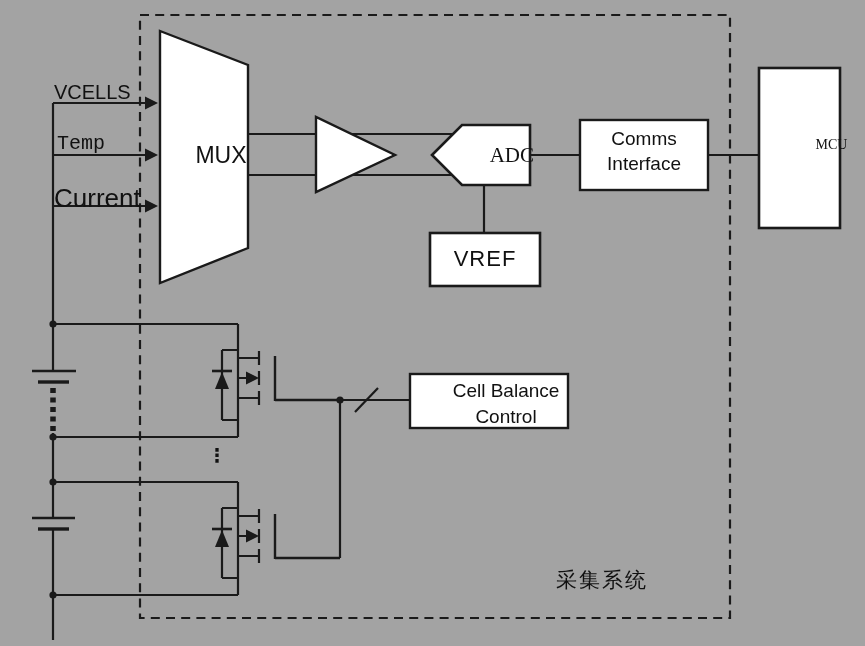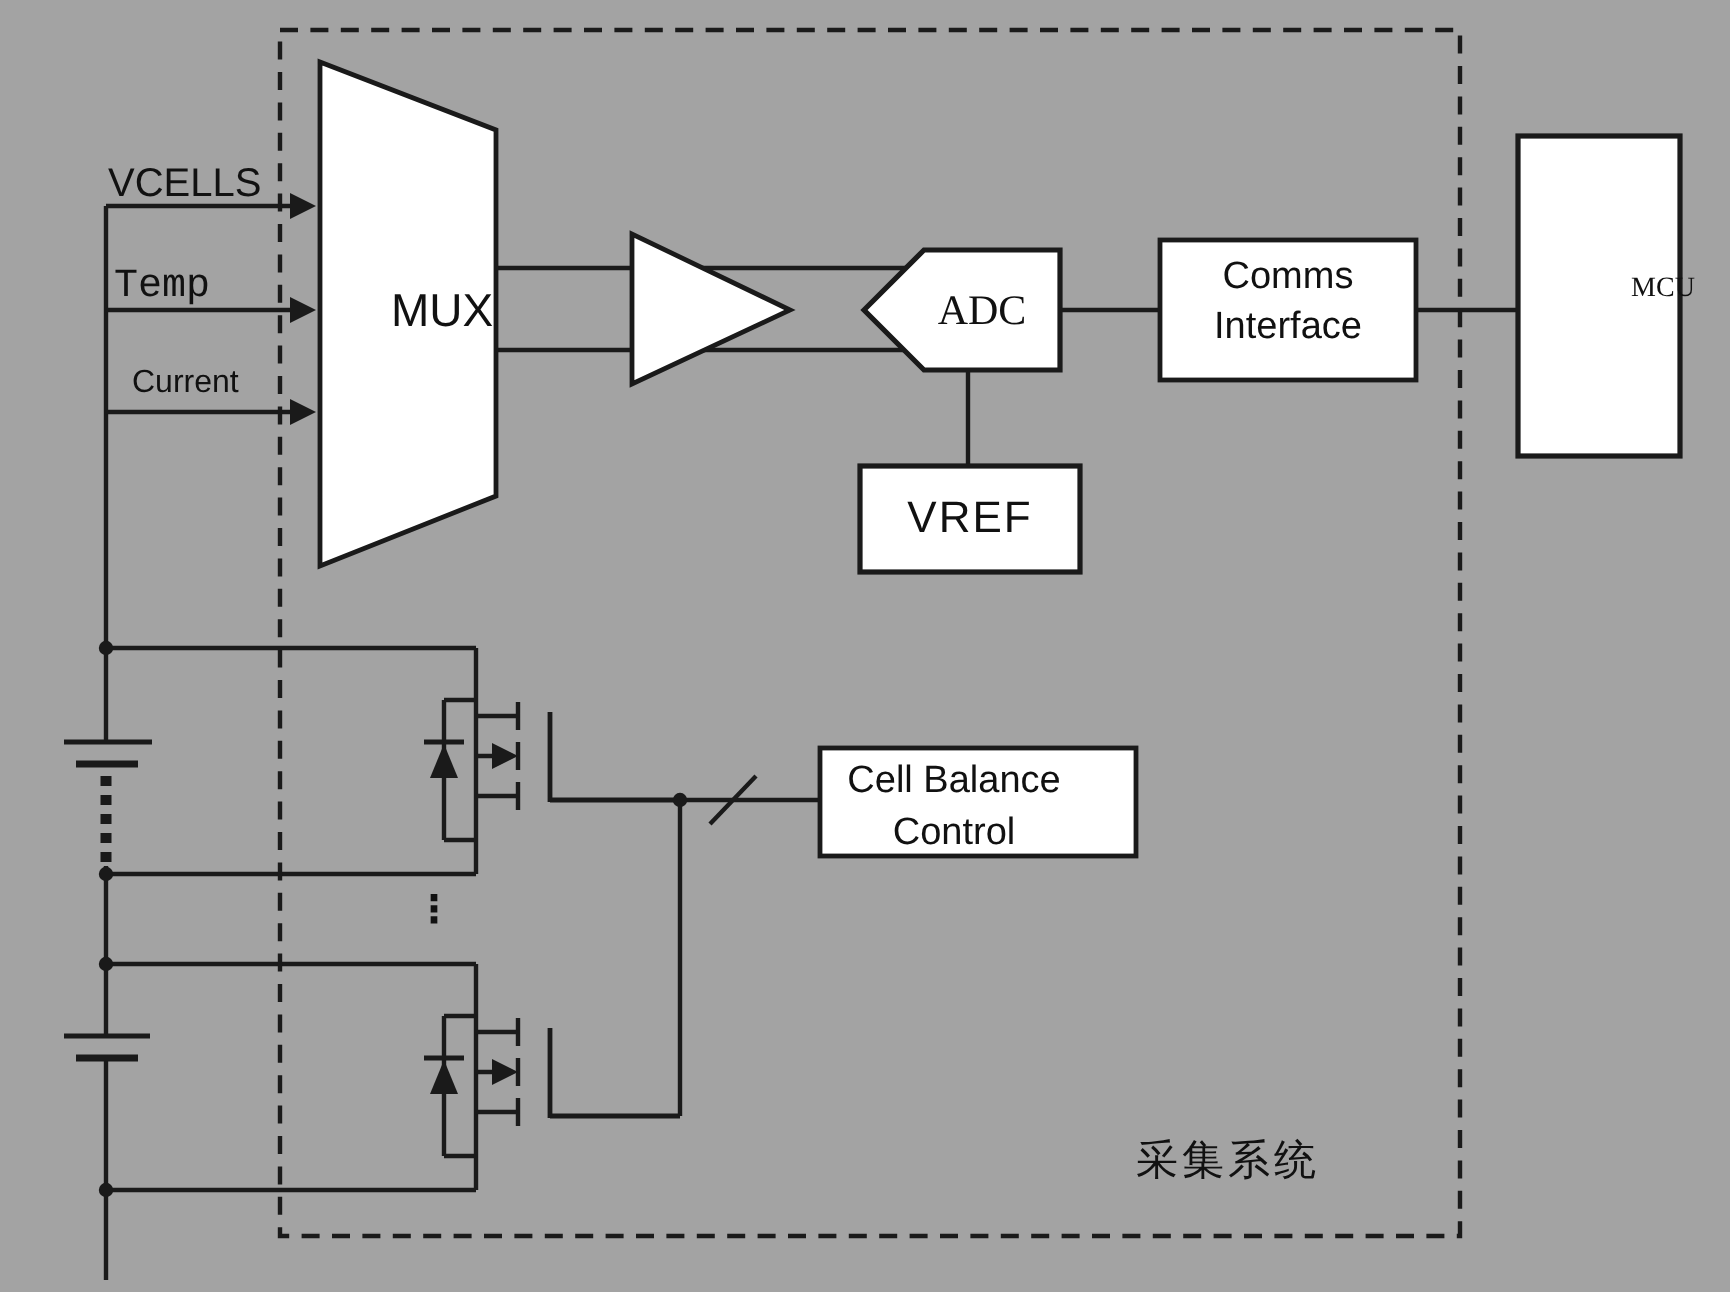--- a/index.html
+++ b/index.html
@@ -10,28 +10,28 @@
     font-family:"Liberation Sans","DejaVu Sans",sans-serif;
     color:#111111;
     overflow:hidden;
   }
   #diagram-svg{position:absolute;left:0;top:0;}
   .lbl{position:absolute;white-space:nowrap;}
   .sans{font-family:"Liberation Sans","DejaVu Sans",sans-serif;}
   .serif{font-family:"Liberation Serif","DejaVu Serif",serif;}
   .lbl-vcells{left:54px;top:81px;font-size:20px;}
   .lbl-temp{left:57px;top:132px;font-size:20px;font-family:Liberation Mono, monospace;}
-  .lbl-current{left:54px;top:183px;font-size:16px;margin-left:12px;}
+  .lbl-current{left:54px;top:183px;font-size:26px;}
   .lbl-mux{left:160px;top:142px;width:88px;text-align:center;font-size:23px;padding-left:17px;}
-  .lbl-adc{left:448px;top:143px;width:86px;text-align:center;font-size:21px;}
+  .lbl-adc{left:448px;top:143px;width:86px;text-align:right;font-size:21px;}
   .lbl-vref{left:430px;top:246px;width:110px;text-align:center;font-size:22px;letter-spacing:1px;}
   .lbl-comms{left:580px;top:126px;width:128px;text-align:center;font-size:19px;line-height:25px;}
   .lbl-mcu{left:759px;top:137px;width:81px;text-align:center;font-size:14px;padding-left:32px;}
-  .lbl-cbc{left:398px;top:378px;width:158px;text-align:center;font-size:19px;line-height:26px;}
-  .lbl-system{left:556px;top:566px;width:116px;text-align:center;font-size:21px;letter-spacing:2px;}
+  .lbl-cbc{left:427px;top:378px;width:158px;text-align:center;font-size:19px;line-height:26px;}
+  .lbl-system{left:556px;top:566px;width:116px;text-align:left;font-size:21px;letter-spacing:2px;}
   .lbl-vdots{left:206px;top:444px;width:22px;text-align:center;font-size:19px;font-weight:bold;}
 </style>
 </head>
 <body>
 
 <div id="stage">
 
   <svg id="diagram-svg" width="865" height="646" viewBox="0 0 865 646">
     <defs>
 

